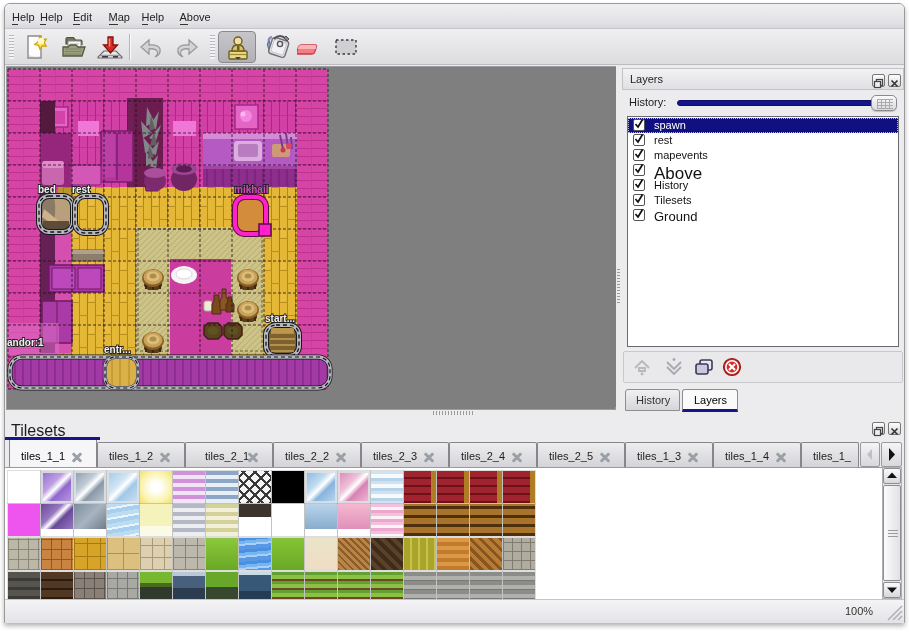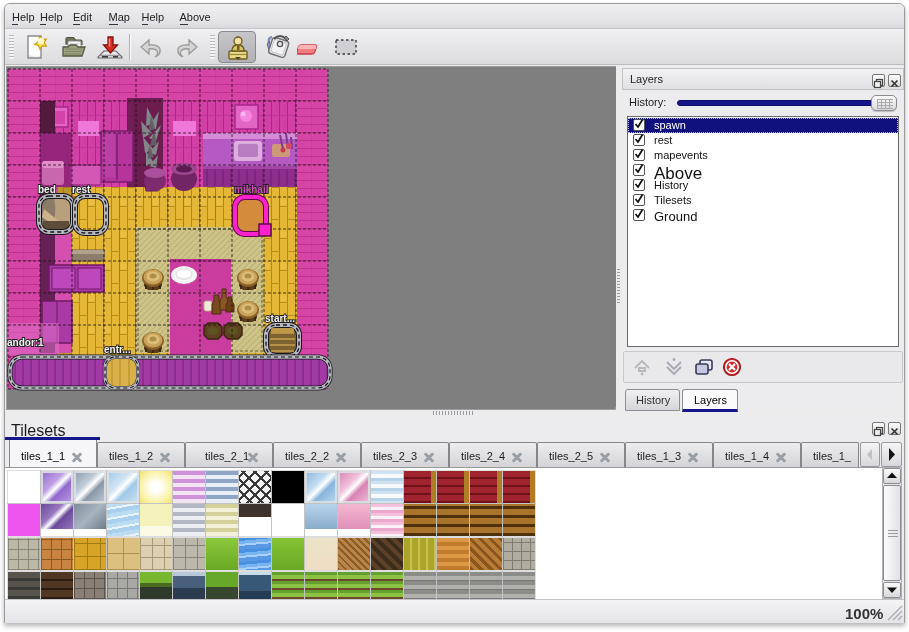--- a/index.html
+++ b/index.html
@@ -497,18 +497,18 @@
     <div class="abs" style="left:878px;top:464px;width:18px;height:16px;background:linear-gradient(180deg,#fafafa,#d8d8dc);border:1px solid #8e8e92;border-radius:2px"><svg width="16" height="14">
         <path d="M3 9 L8 3.5 L13 9 Z" fill="#111"></path>
       </svg></div>
     <div class="abs" style="left:878px;top:578px;width:18px;height:16px;background:linear-gradient(180deg,#fafafa,#d8d8dc);border:1px solid #8e8e92;border-radius:2px"><svg width="16" height="14">
         <path d="M3 4.5 L8 10 L13 4.5 Z" fill="#111"></path>
       </svg></div>
     <div class="abs" style="left:878px;top:481px;width:18px;height:96px;background:linear-gradient(90deg,#fbfbfd,#e2e2e6);border:1px solid #8e8e92;border-radius:2px">
       <div style="position:absolute;left:4px;top:44px;width:10px;height:8px;background:repeating-linear-gradient(180deg,#9a9a9e 0 1px,transparent 1px 3px)"></div>
     </div>
     <div class="abs" style="left:0;top:595px;width:899px;height:24px;background:linear-gradient(180deg,#f4f4f6,#e4e4e8);border-top:1px solid #c4c4c8"></div>
-    <div class="txt" style="left:840px;top:601px;font-size:15px;font-weight:bold;color:#333">100%</div>
+    <div class="txt" style="left:840px;top:601px;font-size:11px;font-weight:normal;color:#333">100%</div>
     <div class="abs" style="left:879px;top:598px"><svg width="19" height="19">
 <g stroke="#b0b0b4" stroke-width="1.5">
 <path d="M18 4 L4 18 M18 9 L9 18 M18 14 L14 18"></path>
 </g>
       </svg></div>
   </div>
 </body></html>

